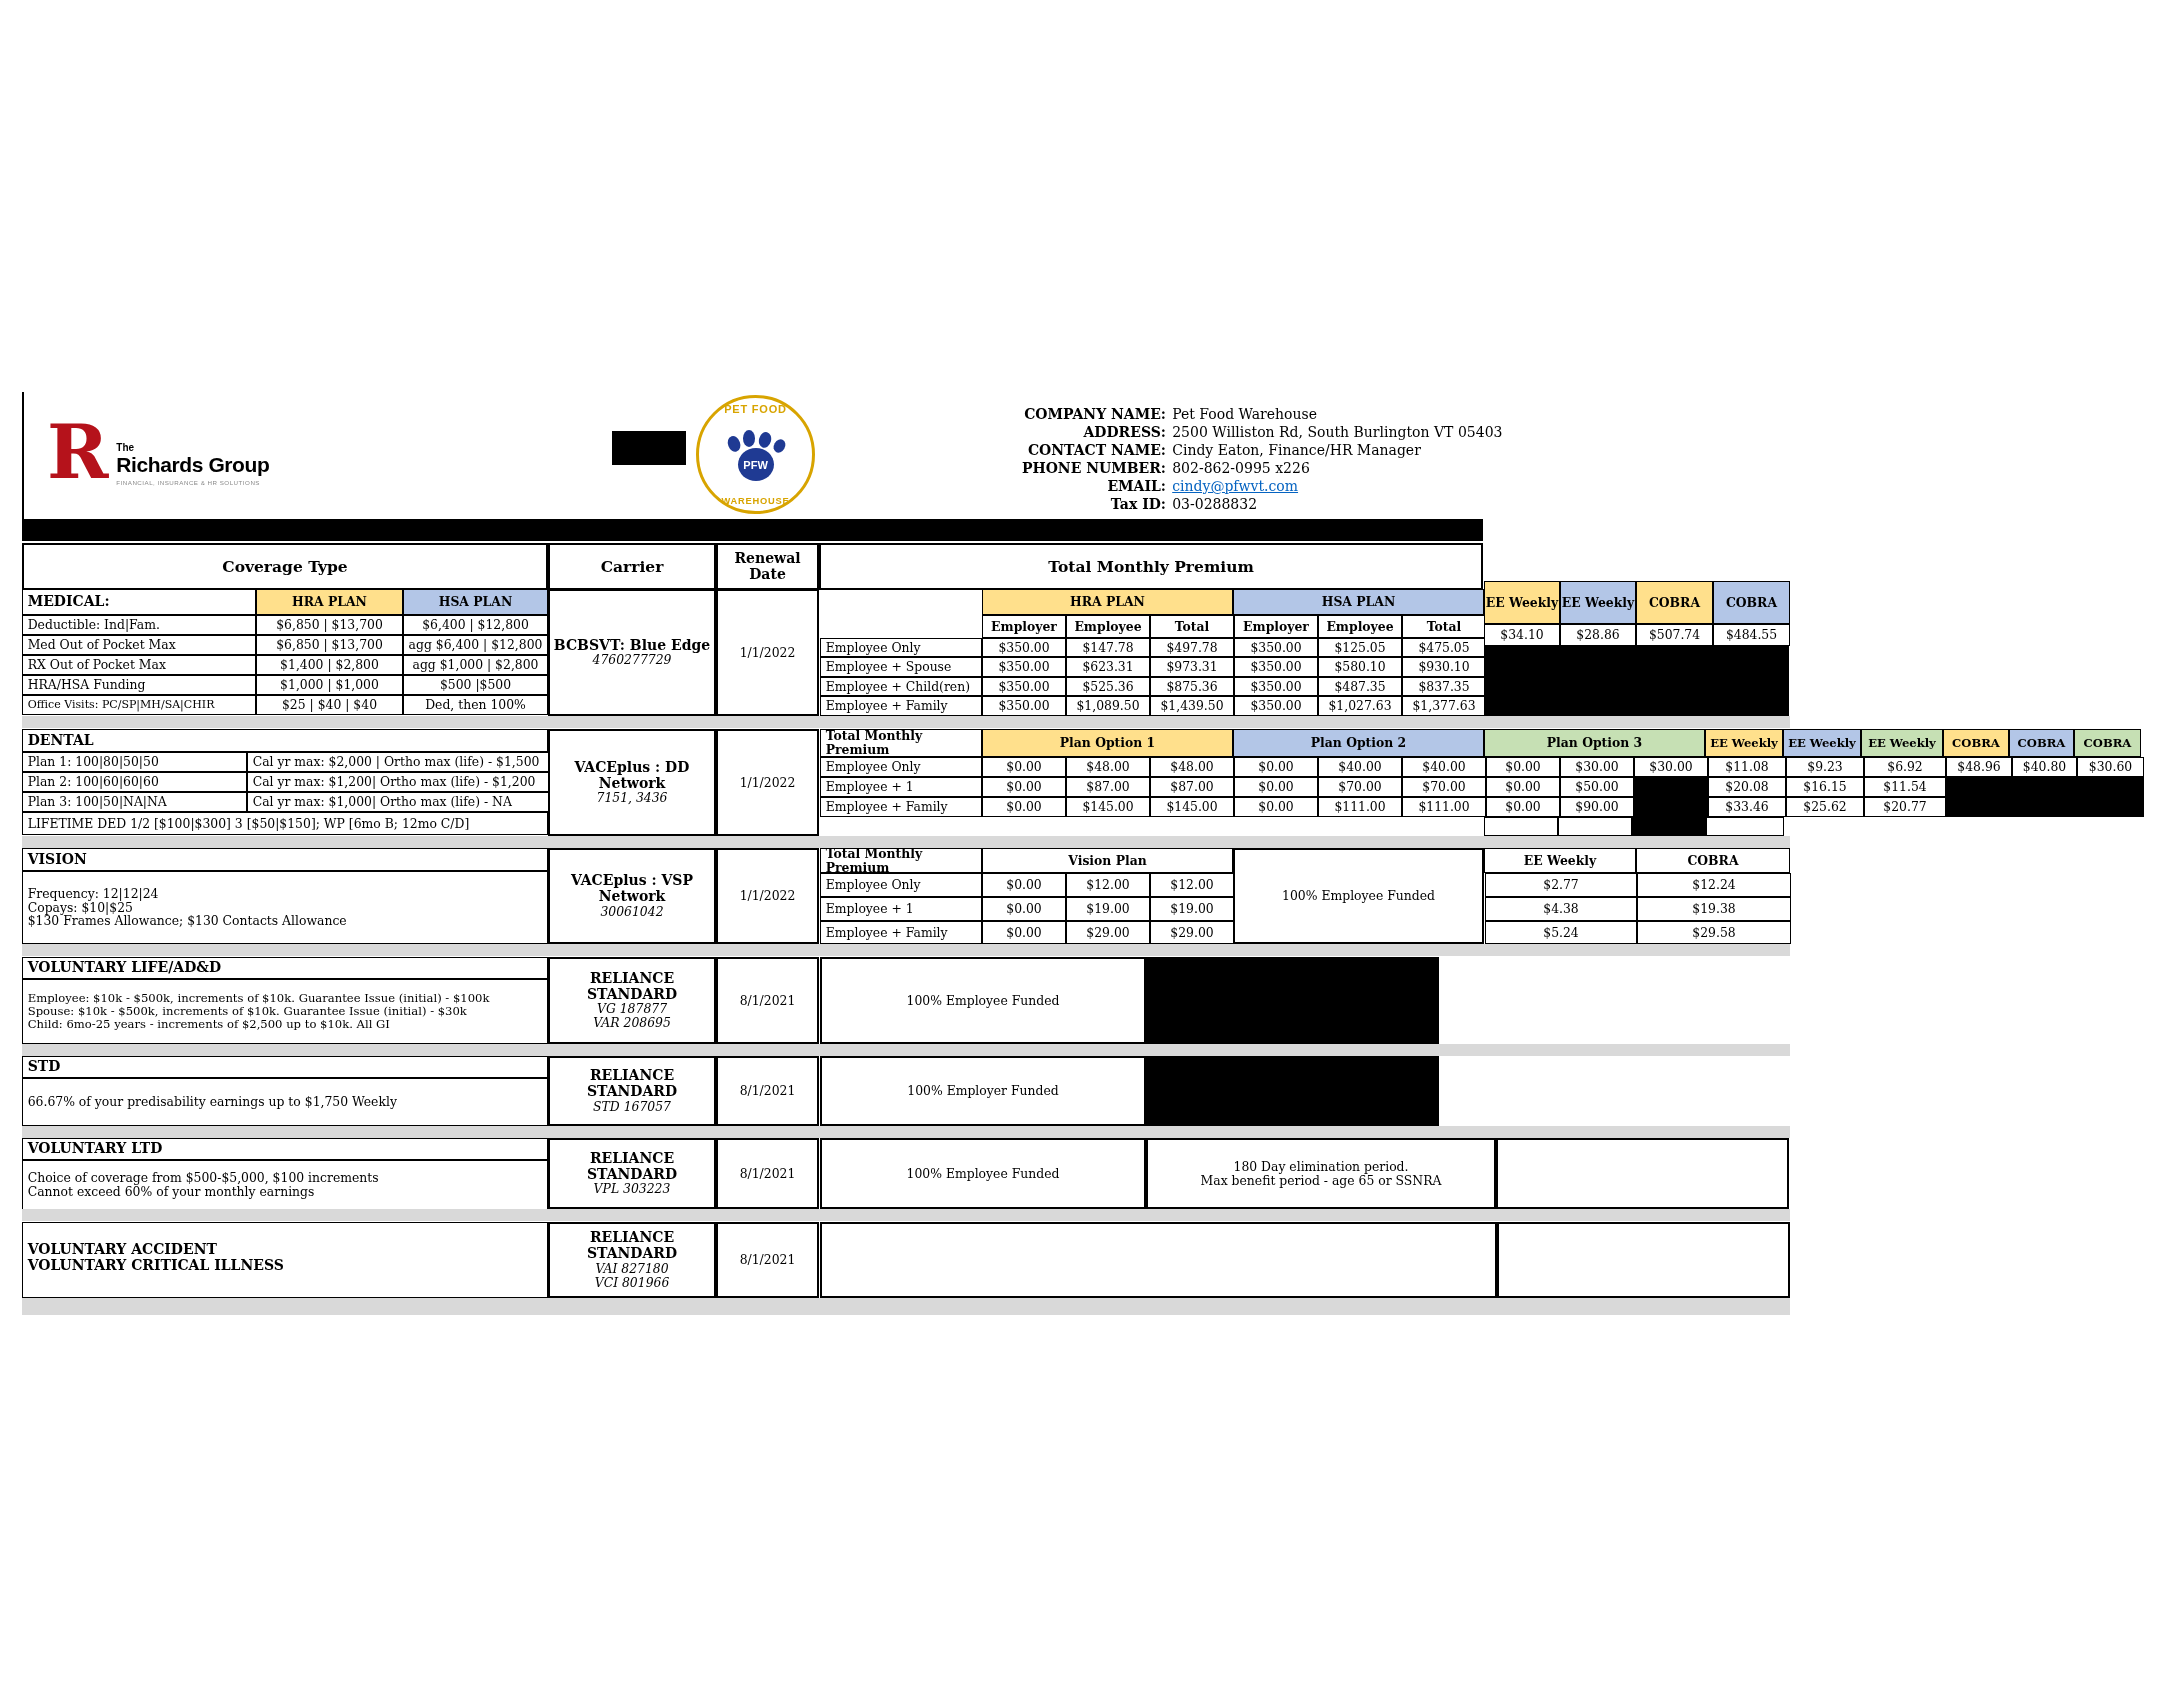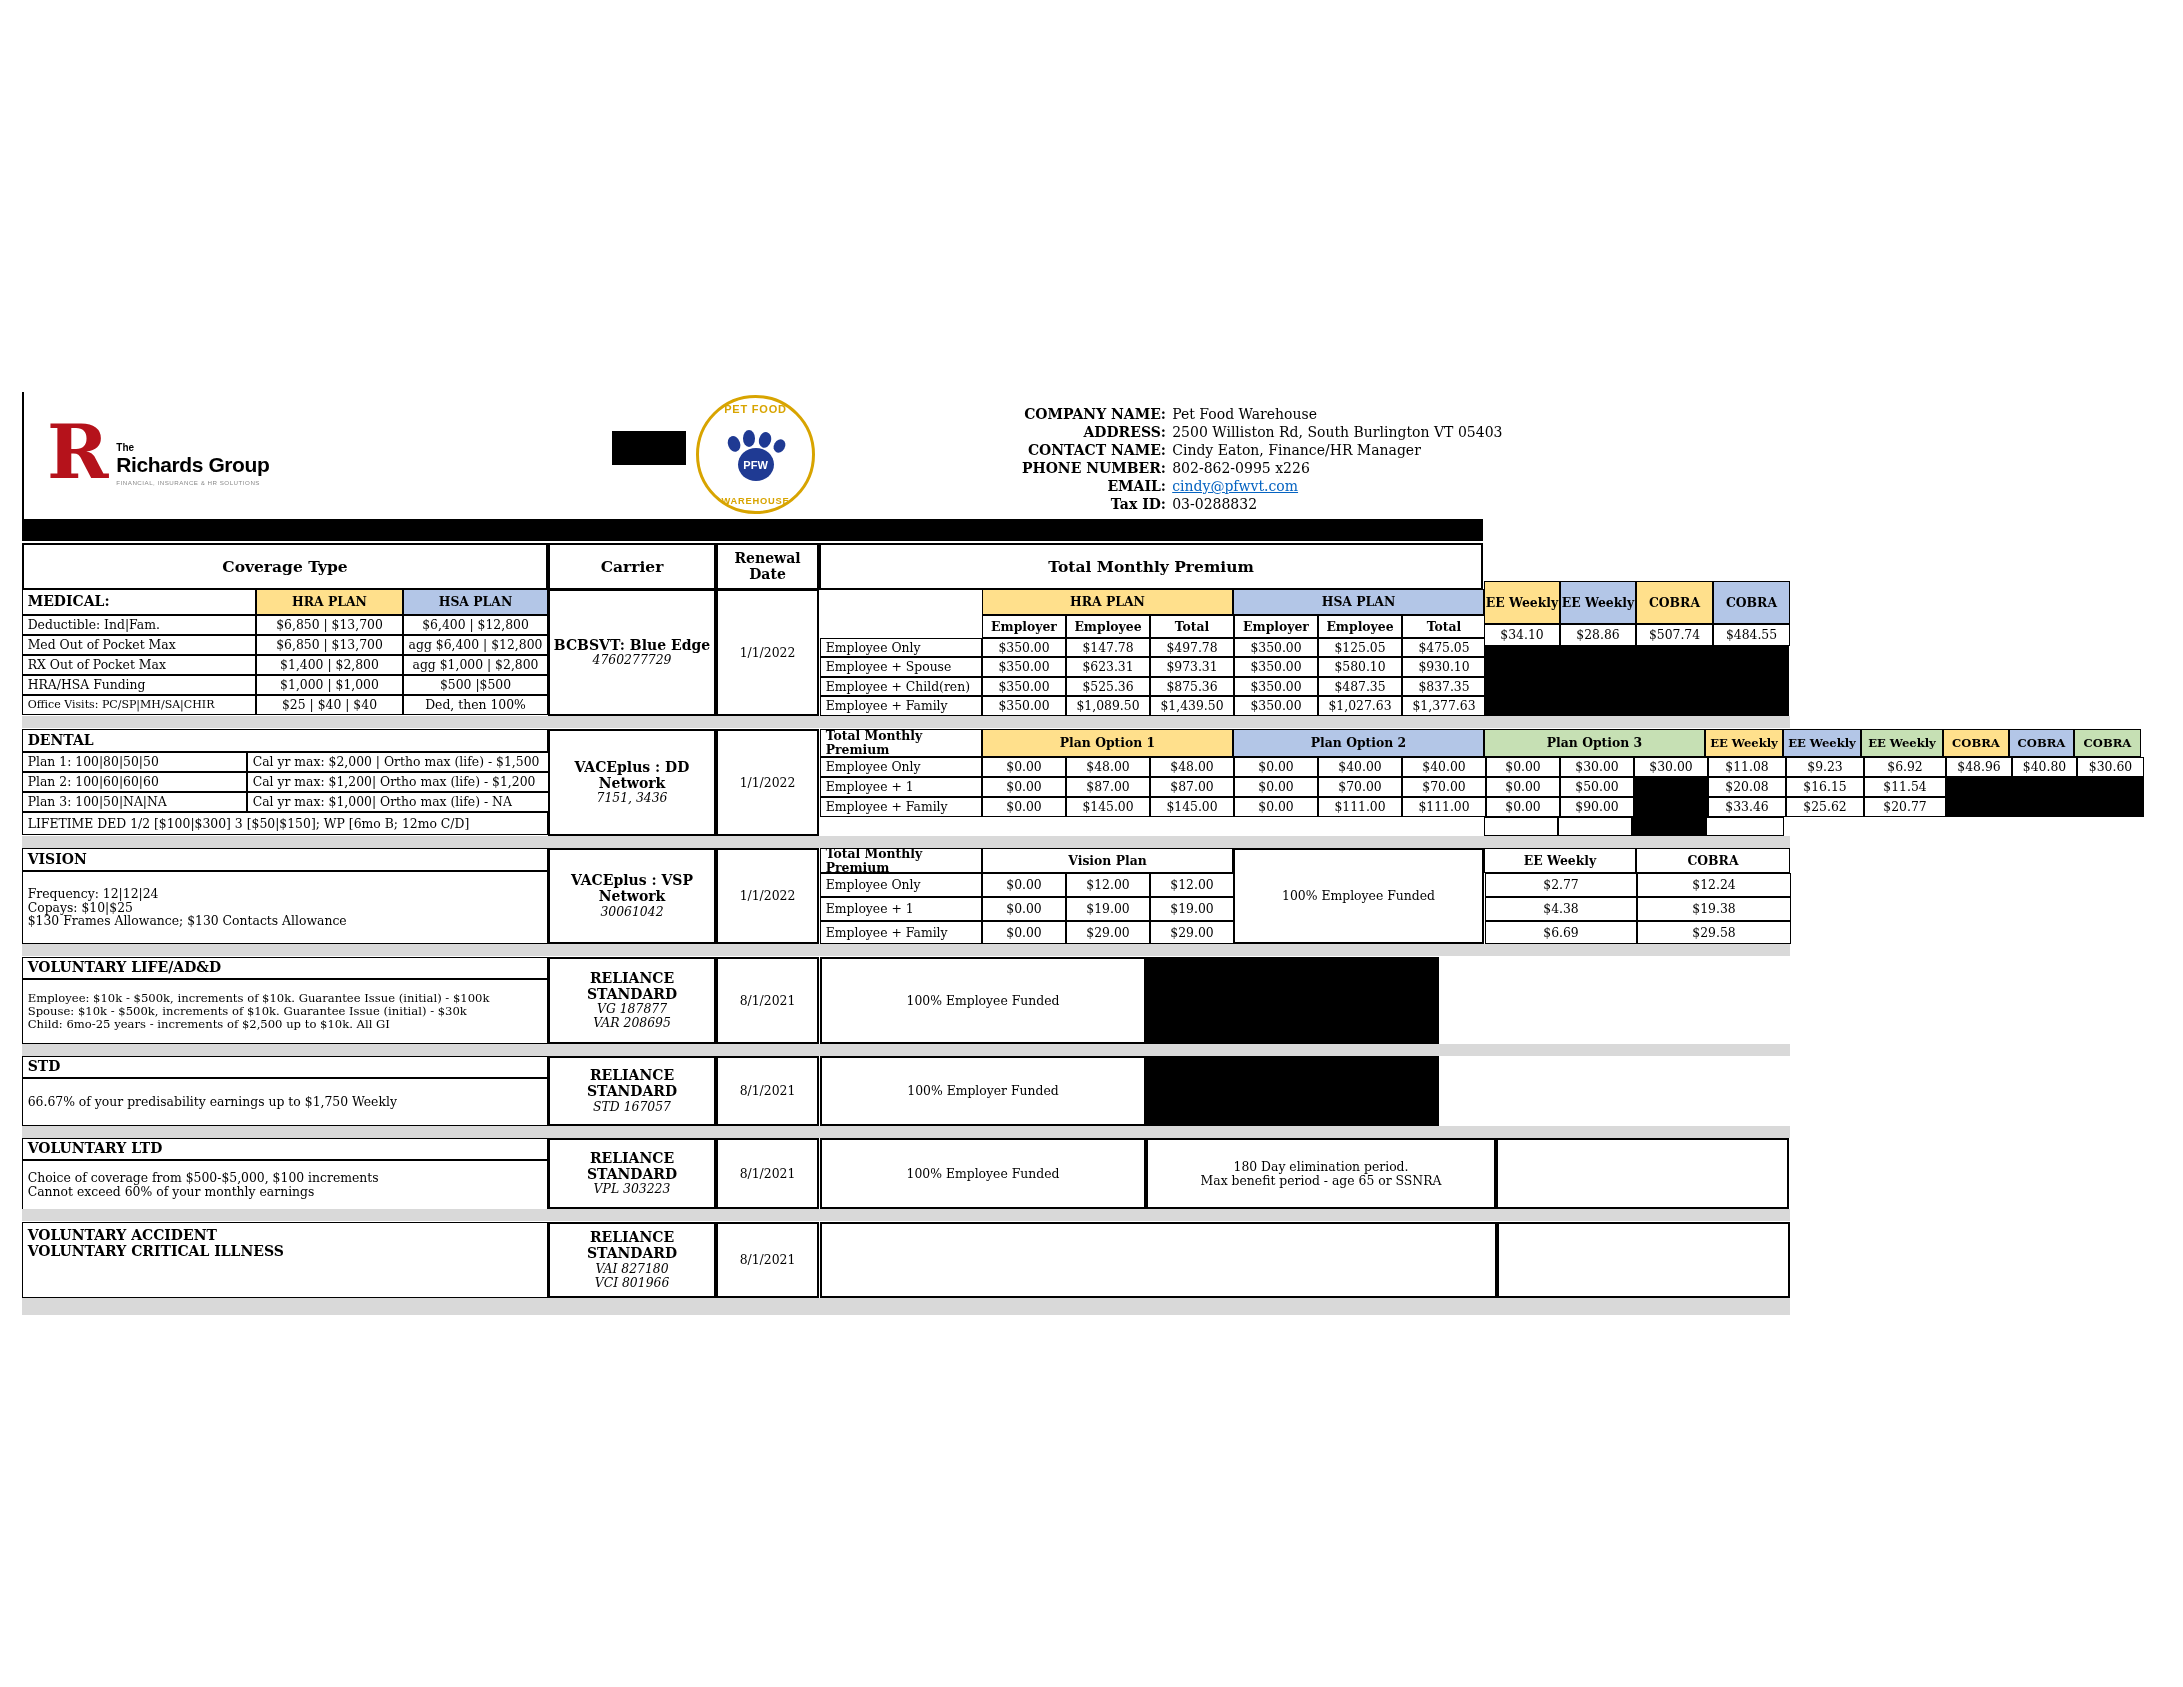--- a/index.html
+++ b/index.html
@@ -342,21 +342,21 @@
       <div class="nb" style="width:251px"></div>
       <div class="c" style="width:152px">$4.38</div>
       <div class="c" style="width:154px">$19.38</div>
     </div>
     <div class="row" style="height:23px">
       <div class="c cl" style="width:162px">Employee + Family</div>
       <div class="c" style="width:84px">$0.00</div>
         <div class="c" style="width:84px">$29.00</div>
         <div class="c" style="width:84px">$29.00</div>
       <div class="nb" style="width:251px"></div>
-      <div class="c" style="width:152px">$6.69</div>
+      <div class="c" style="width:152px">$5.24</div>
       <div class="c" style="width:154px">$29.58</div>
     </div>
   </div>
   <div class="abs c c3" style="left:1233px;top:848px;width:251px;height:96px">100% Employee Funded</div>
 
   <div class="abs gray" style="left:22px;top:944px;width:1768px;height:12.4px"></div>
 
   <div class="abs" style="left:22px;top:957px">
     <div class="row" style="height:22px">
         <div class="c cl b f18" style="width:526px">VOLUNTARY LIFE/AD&amp;D</div>
@@ -424,21 +424,21 @@
       <div>180 Day elimination period.</div>
       <div>Max benefit period - age 65 or SSNRA</div>
     </div>
     <div class="c c3" style="width:293px"></div>
   </div>
 
   <div class="abs gray" style="left:22px;top:1209px;width:1768px;height:12.4px"></div>
 
   <div class="abs" style="left:22px;top:1222px">
     <div class="row" style="height:76px">
-      <div class="c cl col" style="width:526px;align-items:flex-start;justify-content:flex-start;padding-top:5px">
+      <div class="c cl col" style="width:526px;align-items:flex-start;justify-content:flex-start;padding-top:19px">
         <div class="b f18">VOLUNTARY ACCIDENT</div>
         <div class="b f18">VOLUNTARY CRITICAL ILLNESS</div>
       </div>
     </div>
   </div>
   <div class="abs c c3 col" style="left:548px;top:1222px;width:168px;height:76px">
     <div class="b f18">RELIANCE STANDARD</div>
     <div class="i">VAI 827180</div>
     <div class="i">VCI 801966</div>
   </div>

